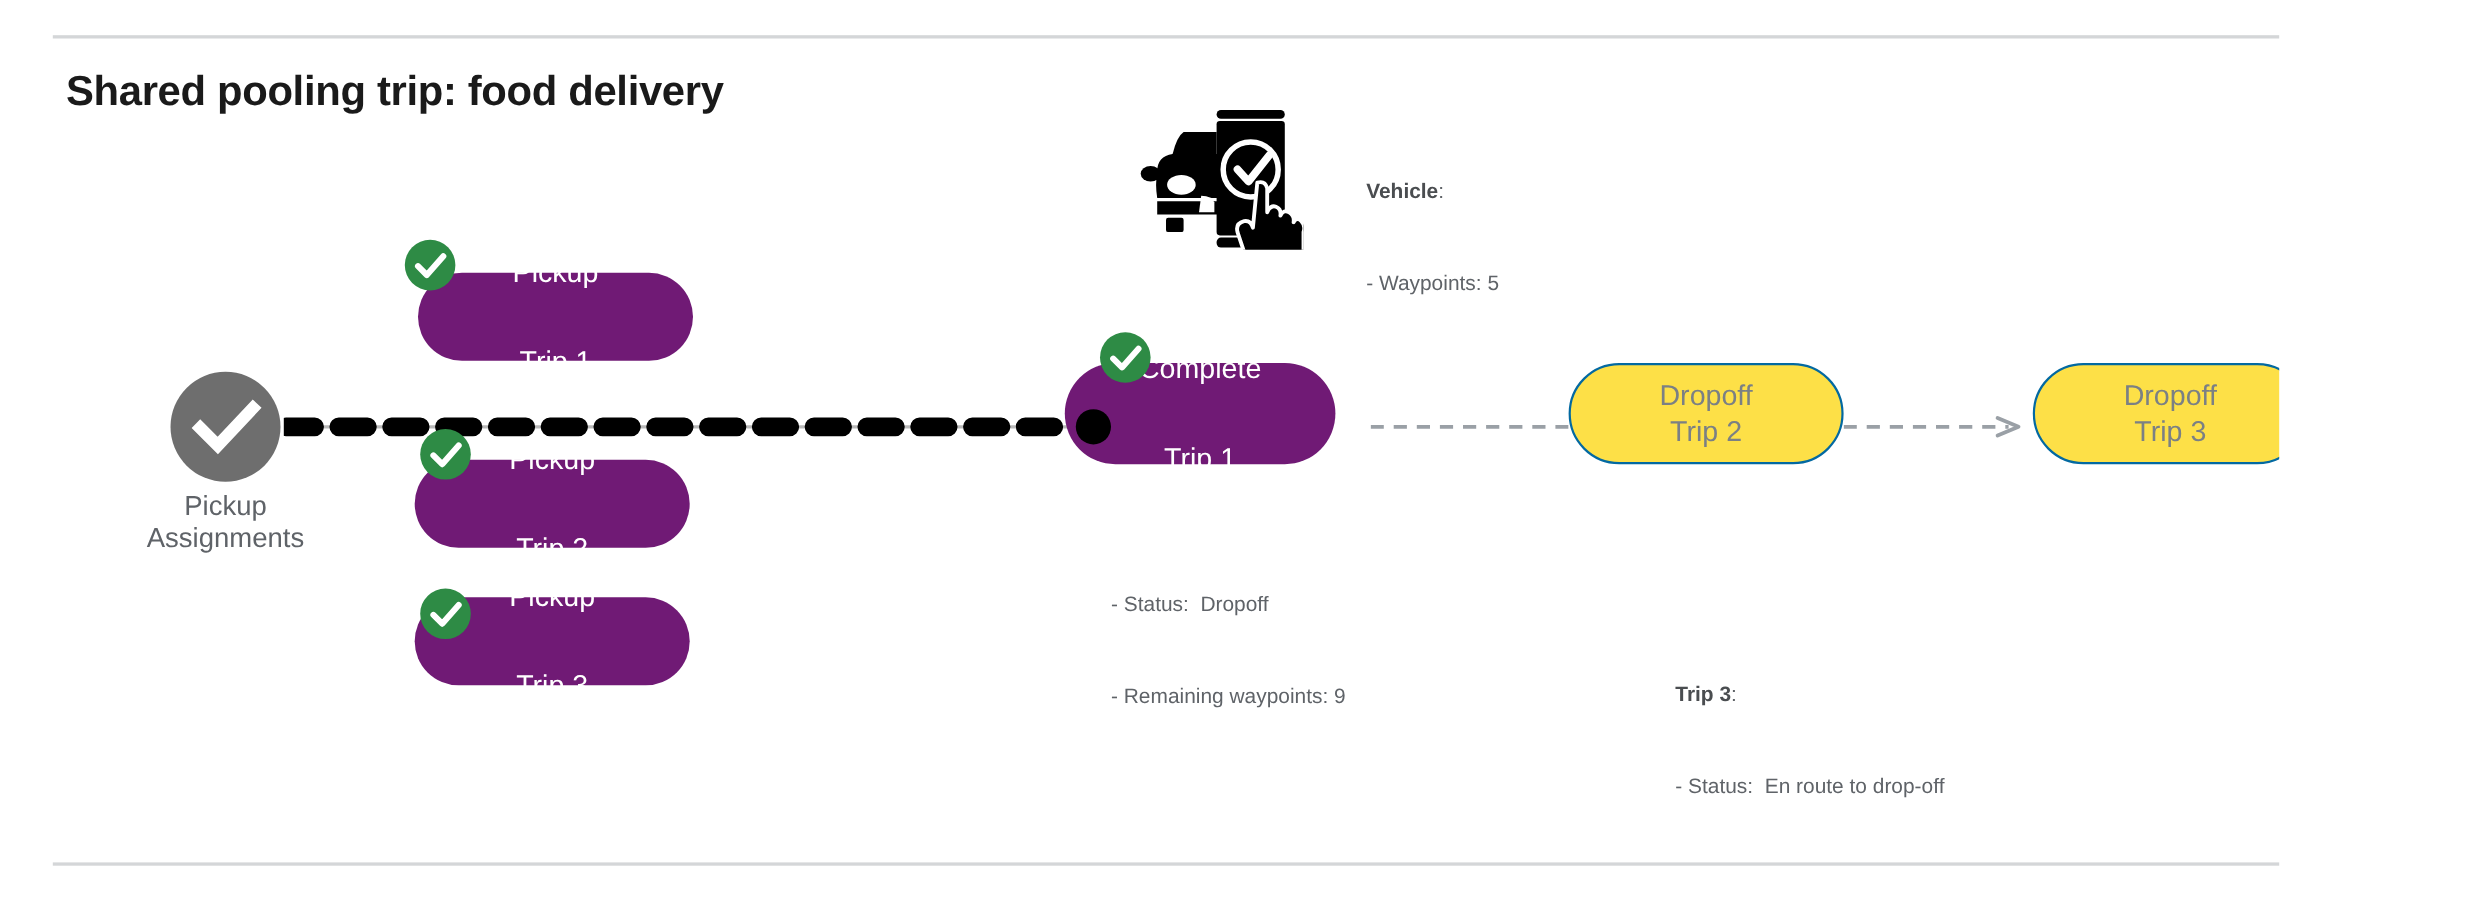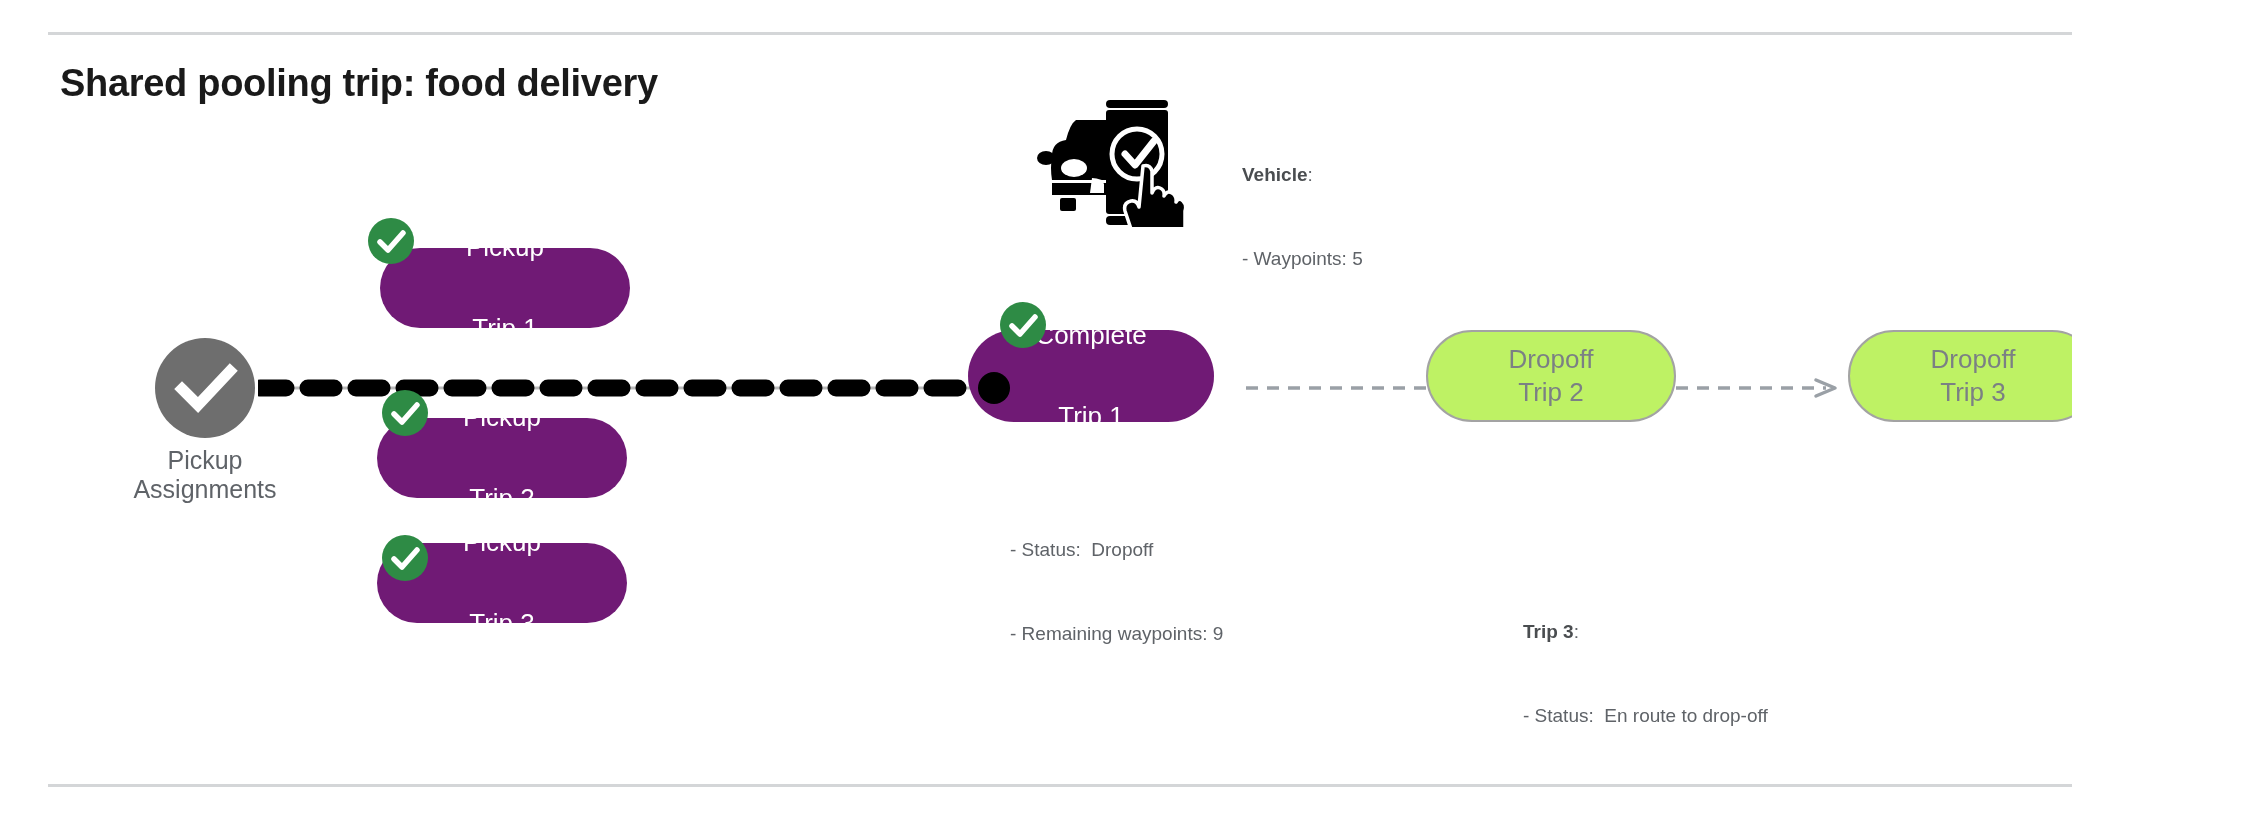--- a/index.html
+++ b/index.html
@@ -95,22 +95,22 @@
   }
   .pill .pill-line { display: block; }
 
   .pill.orange {
     background: #701a75;
     color: #ffffff;
     font-weight: 400;
     gap: 48px;
   }
   .pill.outline {
-    background: #bef264;
-    border: 2px solid #a3a3a3;
+    background: #fde047;
+    border: 2px solid #0369a1;
     color: #7b8084;
     font-weight: 400;
     text-align: right;
   }
 
   
   .check-badge {
     position: absolute;
     width: 46px;
     height: 46px;

